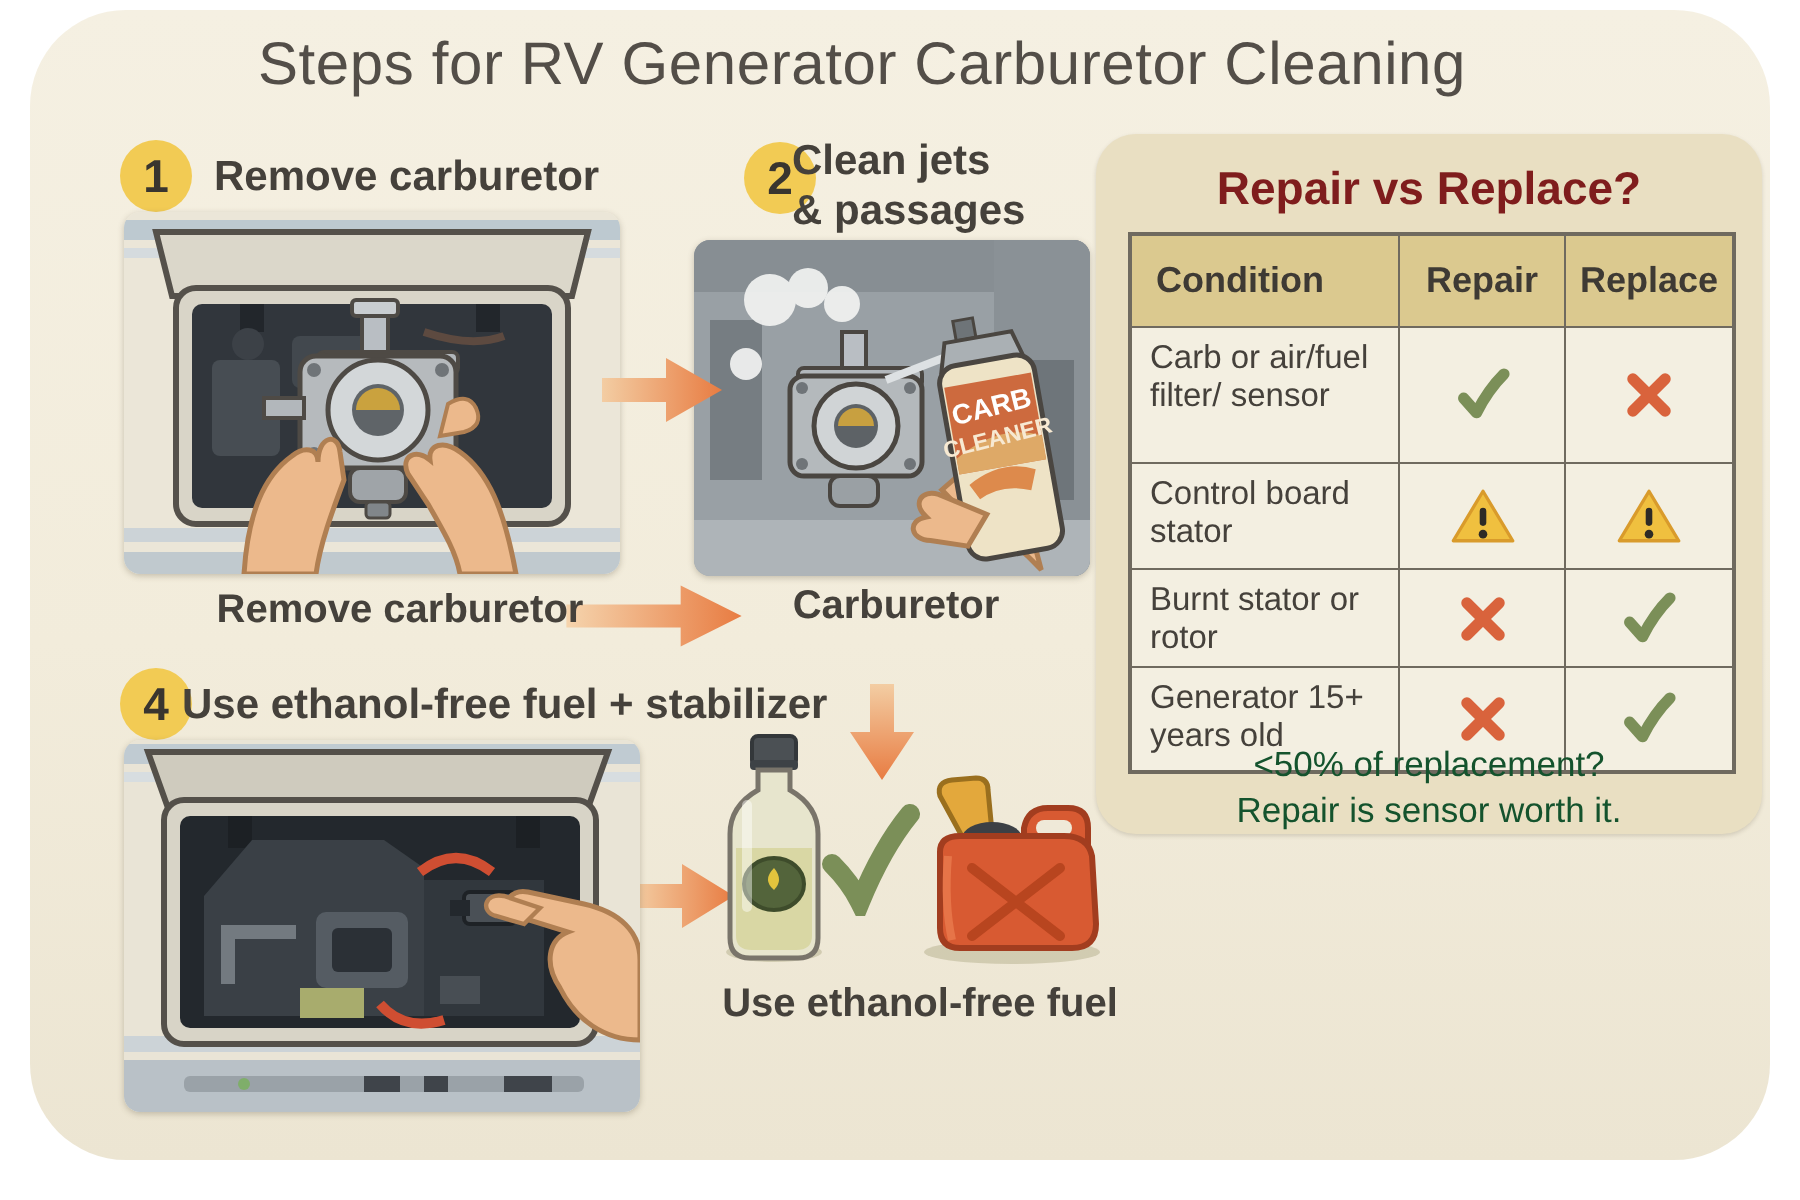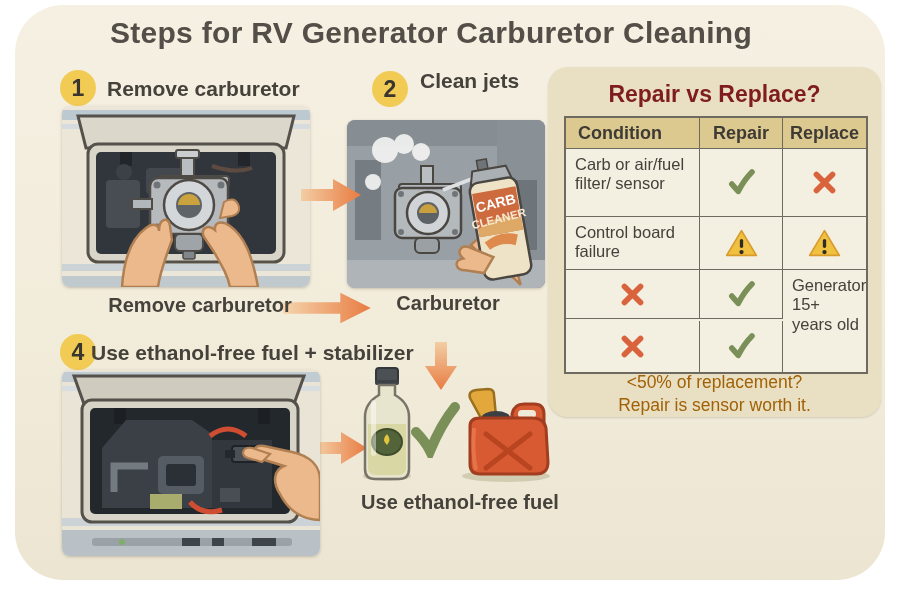--- a/index.html
+++ b/index.html
@@ -1,30 +1,30 @@
 <!DOCTYPE html>
 <html><head>
 <meta charset="utf-8">
 <style>
   html,body{margin:0;padding:0}
   body{width:900px;height:600px;background:#ffffff;position:relative;overflow:hidden;
        font-family:"Liberation Sans","DejaVu Sans",sans-serif;color:#45413b}
   .abs{position:absolute}
   .card{left:15px;top:5px;width:870px;height:575px;border-radius:48px;
         background:linear-gradient(180deg,#f5f0e2 0%,#f2ecdb 55%,#ece5d2 100%)}
-  .title{left:15px;top:16px;width:832px;text-align:center;font-size:30px;font-weight:bold;
+  .title{left:15px;top:16px;width:832px;text-align:center;font-size:30px;font-weight:normal;
          color:#534e48;letter-spacing:.3px}
   .badge{width:36px;height:36px;border-radius:50%;background:#f2cb54;display:flex;
          align-items:center;justify-content:center;font-size:23px;font-weight:bold;color:#39352f}
   #badge1{left:60px;top:70px}
   #badge2{left:372px;top:71px}
   #badge4{left:60px;top:334px}
   .step-label{font-size:21px;font-weight:bold;color:#45413b;line-height:1.18}
   #label1{left:107px;top:77px}
-  #label2{left:420px;top:69px}
+  #label2{left:396px;top:69px}
   #label4{left:91px;top:341px}
   .illus{border-radius:8px;overflow:hidden;box-shadow:0 1px 3px rgba(90,80,60,.3)}
   #img1{left:62px;top:106px;width:248px;height:181px}
   #img2{left:347px;top:120px;width:198px;height:168px}
   #img4{left:62px;top:370px;width:258px;height:186px}
   .illus svg{display:block;width:100%;height:100%}
   .caption{font-size:20px;font-weight:bold;color:#45413b;text-align:center;line-height:1.2}
   #cap-remove{left:88px;top:293px;width:224px}
   #cap-reinstall{left:378px;top:291px;width:140px}
   #cap-fuel{left:340px;top:489px;width:240px;line-height:1.3}
@@ -42,30 +42,30 @@
   .panel-title{position:absolute;left:0;top:14px;width:100%;text-align:center;
                font-size:23px;font-weight:bold;color:#7f1d1d}
   .rv-table{position:absolute;left:16px;top:49px;display:grid;
             grid-template-columns:134px 83px 83px;border:2px solid #6f6a5f;
             background:#f3efe1;box-sizing:content-box}
   .cell{border-right:1.5px solid #6f6a5f;border-bottom:1.5px solid #6f6a5f;box-sizing:border-box;
         background:#f3efe1}
   .cell.colL{ }
   .cell:nth-child(3n){border-right:none}
   .cell.lastrow{border-bottom:none}
-  .th{background:#dbc98f;height:31px;display:flex;align-items:center;justify-content:center;
+  .th{background:#dbc98f;height:46px;display:flex;align-items:center;justify-content:center;
       font-size:18px;font-weight:bold;color:#3e3a34}
   .th.colL{justify-content:flex-start;padding-left:12px}
   .cond{padding:6px 6px 0 9px;font-size:16.5px;line-height:1.18;font-weight:normal;color:#45413b}
   .icell{display:flex;align-items:center;justify-content:center}
   .icell svg{width:29px;height:29px}
   .icell svg.warnsz{width:33px;height:30px}
   .r1{height:68px}.r2{height:53px}.r3{height:49px}.r4{height:51px}
   .panel-footer{position:absolute;left:0;top:304px;width:100%;text-align:center;
-                font-size:17.5px;line-height:1.3;color:#a16207}
+                font-size:17.5px;line-height:1.3;color:#14532d}
 </style>
 </head>
 <body>
 
 <div class="abs card"></div>
 
 <div class="abs title">Steps for RV Generator Carburetor Cleaning</div>
 
 <div class="abs badge" id="badge1">1</div>
 <div class="abs step-label" id="label1">Remove carburetor</div>
@@ -102,20 +102,21 @@
     <rect x="121" y="145" width="12" height="8" rx="2" fill="#81868a" stroke="#4e4a45" stroke-width="1.5"></rect>
     <path d="M60 181 C62 150 70 132 84 122 C90 117 97 118 97 125 C97 112 107 110 108 120 L110 134 C104 150 98 166 96 181 Z" fill="#ecb98c" stroke="#b07f52" stroke-width="2.5"></path>
     <path d="M196 181 C190 148 182 130 168 120 C160 114 152 116 153 124 C146 118 138 122 142 131 L152 146 C160 160 166 170 168 181 Z" fill="#ecb98c" stroke="#b07f52" stroke-width="2.5"></path>
     <path d="M162 96 q10 -6 14 2 q4 9 -6 12 l-12 2 Z" fill="#ecb98c" stroke="#b07f52" stroke-width="2"></path>
   </svg>
 </div>
 
 <div class="abs badge" id="badge2">2</div>
 <div class="abs step-label" id="label2">
   <div>Clean jets</div>
+  <div>&amp; passages</div>
 </div>
 <div class="abs illus" id="img2">
   <svg viewBox="0 0 198 168">
     <rect width="198" height="168" fill="#99a0a5"></rect>
     <rect width="198" height="26" fill="#878e93"></rect>
     <rect x="150" width="48" height="168" fill="#8a9196"></rect>
     <rect x="8" y="40" width="26" height="80" fill="#767d82"></rect>
     <rect x="160" y="60" width="30" height="70" fill="#6e757a"></rect>
     <rect y="140" width="198" height="28" fill="#aeb4b8"></rect>
     <g fill="#f2f3f2" opacity="0.92">
@@ -281,36 +282,37 @@
         <svg viewBox="0 0 36 36">
           <path d="M6 20 L14 29 C19 19 25 11 31 5" fill="none" stroke="#7b8f58" stroke-width="7" stroke-linecap="round" stroke-linejoin="round"></path>
         </svg>
       </div>
     <div class="cell icell r1">
         <svg viewBox="0 0 36 36">
           <path d="M8 8 L28 28 M28 8 L8 28" fill="none" stroke="#d9633c" stroke-width="7" stroke-linecap="round"></path>
         </svg>
       </div>
 
-    <div class="cell cond r2">Control board failure</div>
+    <div class="cell cond r2">Control board stator</div>
     <div class="cell icell r2">
         <svg class="warnsz" viewBox="0 0 40 36">
           <path d="M20 3 L38 33 L2 33 Z" fill="#f0c03f" stroke="#d99b2b" stroke-width="2" stroke-linejoin="round"></path>
           <rect x="18" y="13" width="4" height="11" rx="2" fill="#2e2b26"></rect>
           <circle cx="20" cy="29" r="2.6" fill="#2e2b26"></circle>
         </svg>
       </div>
     <div class="cell icell r2">
         <svg class="warnsz" viewBox="0 0 40 36">
           <path d="M20 3 L38 33 L2 33 Z" fill="#f0c03f" stroke="#d99b2b" stroke-width="2" stroke-linejoin="round"></path>
           <rect x="18" y="13" width="4" height="11" rx="2" fill="#2e2b26"></rect>
           <circle cx="20" cy="29" r="2.6" fill="#2e2b26"></circle>
         </svg>
       </div>
 
+    <div class="cell cond r3">Burnt stator or rotor</div>
     <div class="cell icell r3">
         <svg viewBox="0 0 36 36">
           <path d="M8 8 L28 28 M28 8 L8 28" fill="none" stroke="#d9633c" stroke-width="7" stroke-linecap="round"></path>
         </svg>
       </div>
     <div class="cell icell r3">
         <svg viewBox="0 0 36 36">
           <path d="M6 20 L14 29 C19 19 25 11 31 5" fill="none" stroke="#7b8f58" stroke-width="7" stroke-linecap="round" stroke-linejoin="round"></path>
         </svg>
       </div>

